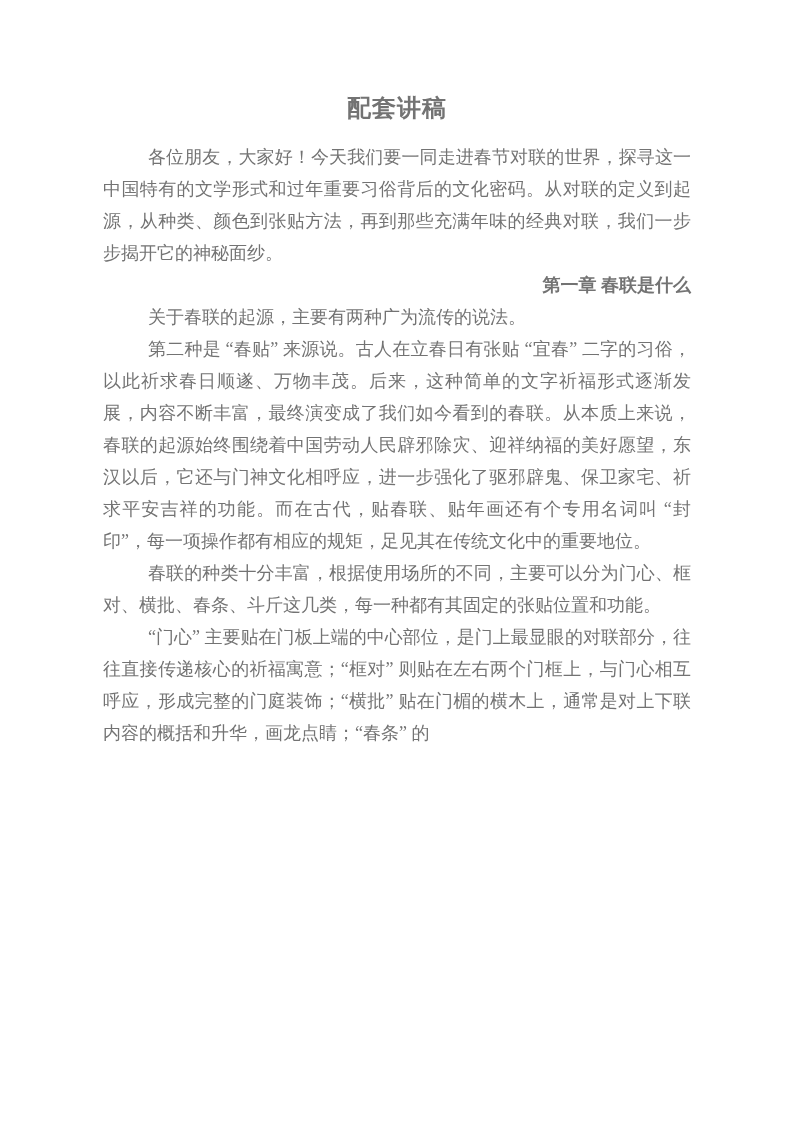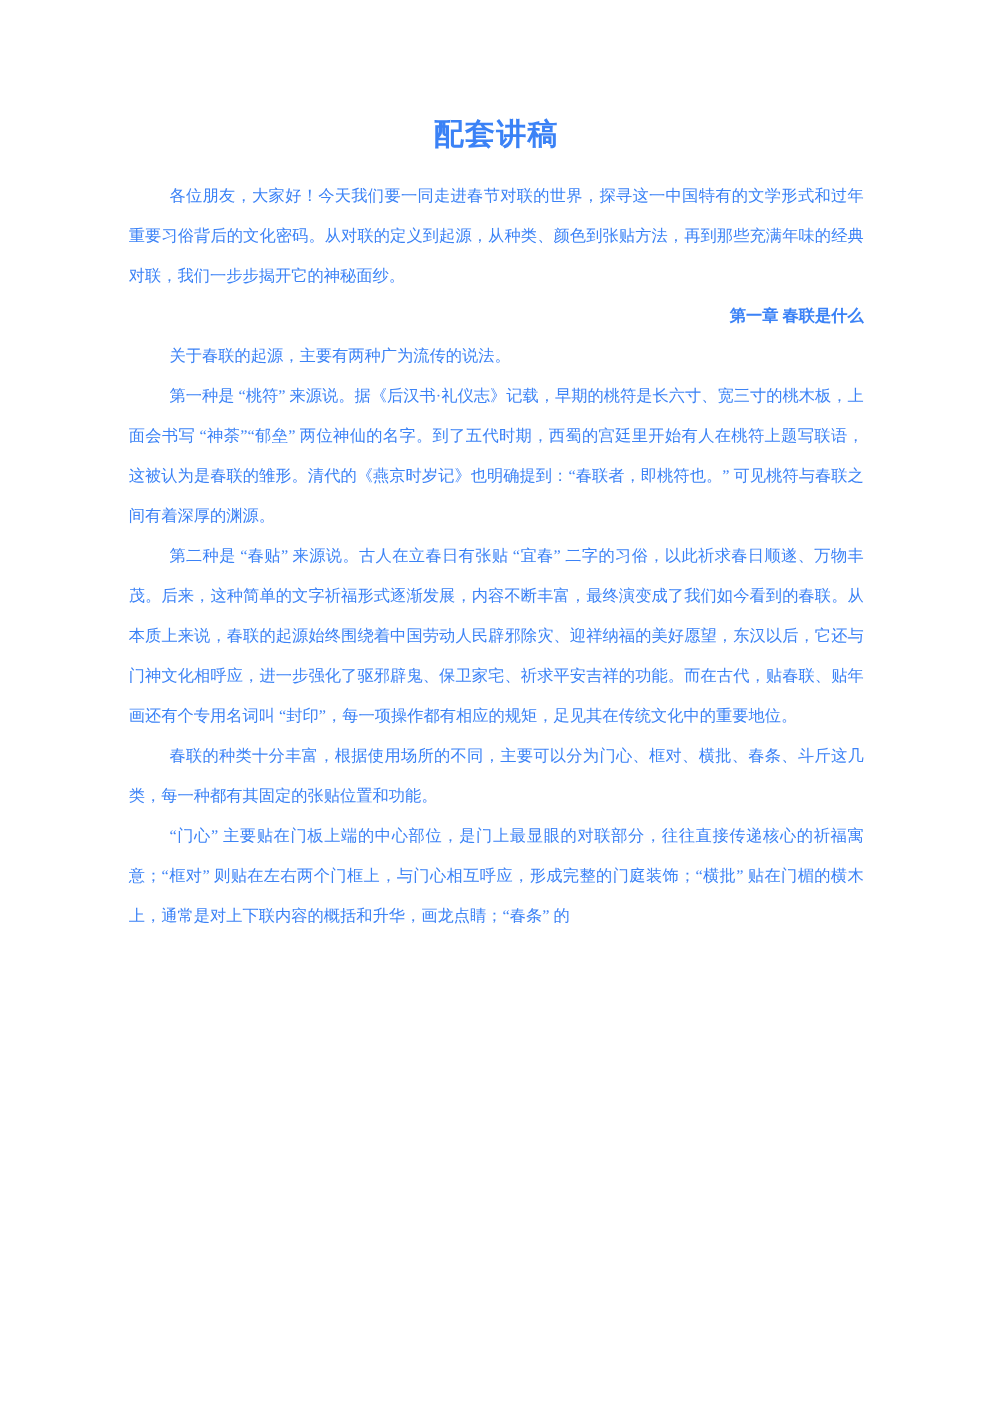--- a/index.html
+++ b/index.html
@@ -8,57 +8,56 @@
     background: #ffffff;
   }
   .page {
     position: relative;
     width: 794px;
     height: 1123px;
     margin: 0 auto;
     background: #ffffff;
     overflow: hidden;
     font-family: "Liberation Serif", "DejaVu Serif", serif;
-    color: #3b82f6;
+    color: #737373;
   }
   .content {
     padding: 92px 103px 0 103px;
     width: 588px;
   }
   .doc-title {
     margin: 0 0 17px 0;
     font-size: 24px;
     font-weight: bold;
     line-height: 32px;
     text-align: center;
     letter-spacing: 1px;
   }
   .body-paragraph,
   .section-heading {
     margin: 0;
-    font-size: 13px;
+    font-size: 18px;
     line-height: 32px;
     text-align: justify;
     text-indent: 2.5em;
     word-break: break-all;
   }
   .section-heading {
     font-weight: bold;
     text-align: right;
   }
 </style>
 </head>
 <body>
 
 <div class="page">
   <div class="content">
     <h1 class="doc-title">配套讲稿</h1>
     <div>
         <p class="body-paragraph">各位朋友，大家好！今天我们要一同走进春节对联的世界，探寻这一中国特有的文学形式和过年重要习俗背后的文化密码。从对联的定义到起源，从种类、颜色到张贴方法，再到那些充满年味的经典对联，我们一步步揭开它的神秘面纱。</p>
         <p class="section-heading">第一章 春联是什么</p>
         <p class="body-paragraph">关于春联的起源，主要有两种广为流传的说法。</p>
-        <p class="body-paragraph">第一种是 “桃符” 来源说。据《后汉书·礼仪志》记载，早期的桃符是长六寸、宽三寸的桃木板，上面会书写 “神荼”“郁垒” 两位神仙的名字。到了五代时期，西蜀的宫廷里开始有人在桃符上题写联语，这被认为是春联的雏形。清代的《燕京时岁记》也明确提到：“春联者，即桃符也。” 可见桃符与春联之间有着深厚的渊源。</p>
         <p class="body-paragraph">第二种是 “春贴” 来源说。古人在立春日有张贴 “宜春” 二字的习俗，以此祈求春日顺遂、万物丰茂。后来，这种简单的文字祈福形式逐渐发展，内容不断丰富，最终演变成了我们如今看到的春联。从本质上来说，春联的起源始终围绕着中国劳动人民辟邪除灾、迎祥纳福的美好愿望，东汉以后，它还与门神文化相呼应，进一步强化了驱邪辟鬼、保卫家宅、祈求平安吉祥的功能。而在古代，贴春联、贴年画还有个专用名词叫 “封印”，每一项操作都有相应的规矩，足见其在传统文化中的重要地位。</p>
         <p class="body-paragraph">春联的种类十分丰富，根据使用场所的不同，主要可以分为门心、框对、横批、春条、斗斤这几类，每一种都有其固定的张贴位置和功能。</p>
         <p class="body-paragraph">“门心” 主要贴在门板上端的中心部位，是门上最显眼的对联部分，往往直接传递核心的祈福寓意；“框对” 则贴在左右两个门框上，与门心相互呼应，形成完整的门庭装饰；“横批” 贴在门楣的横木上，通常是对上下联内容的概括和升华，画龙点睛；“春条” 的</p>
       </div>
   </div>
 </div>
 
 </body></html>

